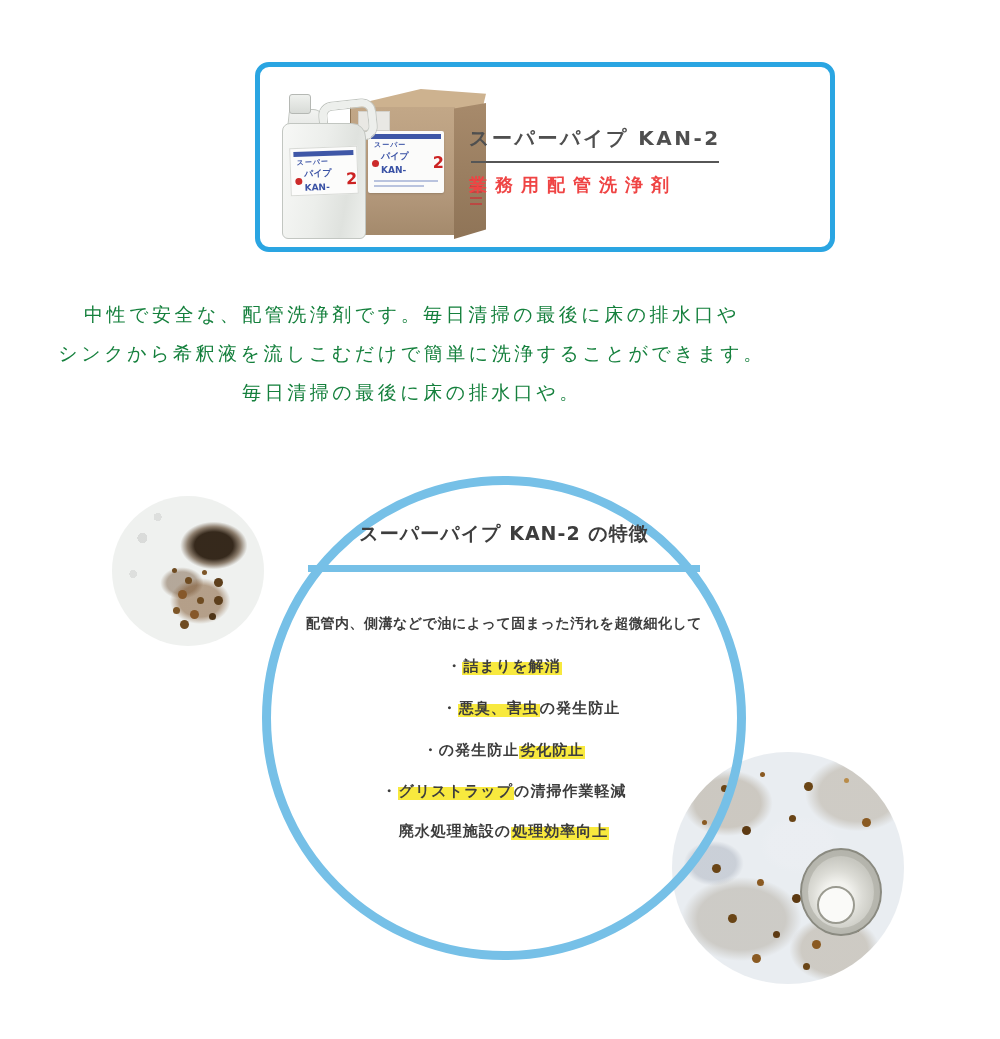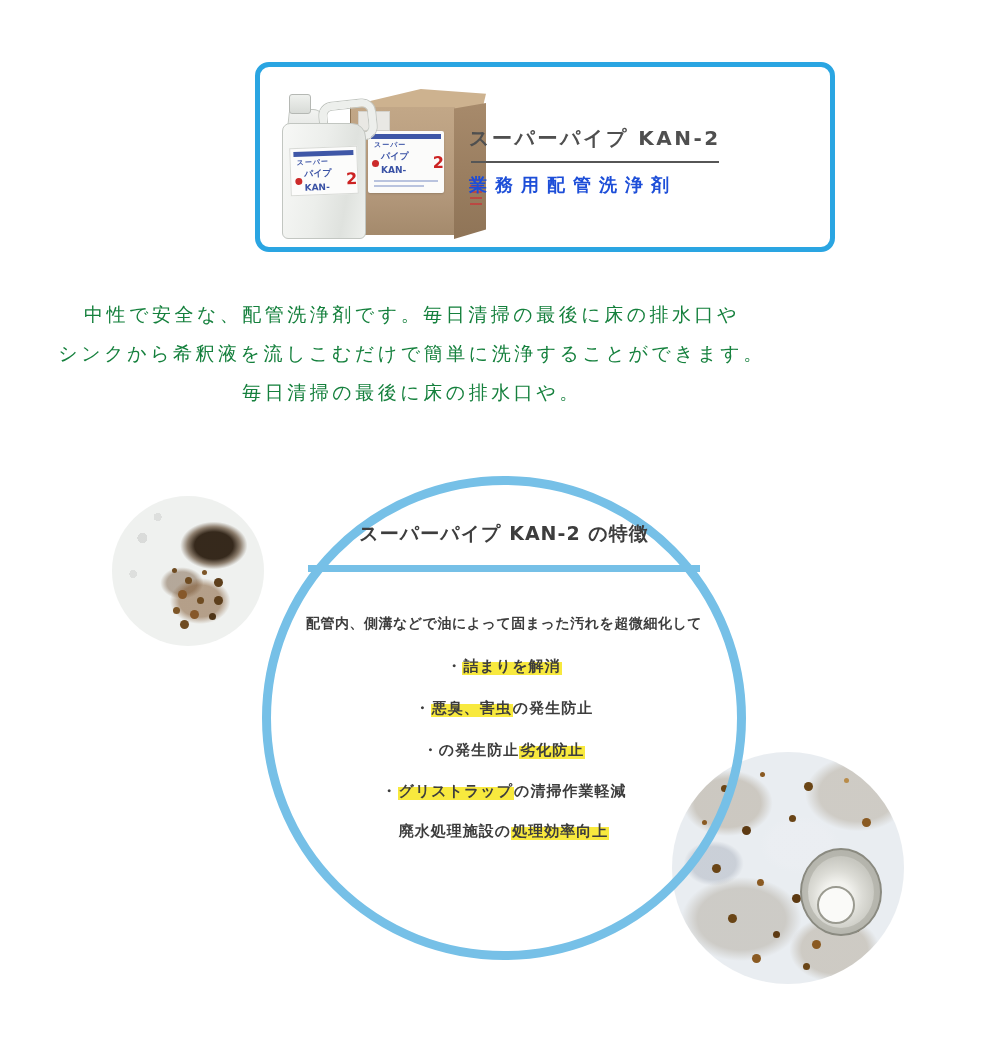--- a/index.html
+++ b/index.html
@@ -49,21 +49,21 @@
            background:linear-gradient(#eff1ee,#d8dbd7);border:1px solid #b5b8b4;border-radius:3px;}
   .jug-handle{position:absolute;left:46px;top:20px;width:42px;height:26px;border:7px solid #edefec;
               border-radius:13px;box-shadow:0 0 0 1px #c2c6c1, inset 0 0 0 1px #c2c6c1;transform:rotate(-6deg);}
   .jug-label{position:absolute;left:16px;top:66px;width:66px;height:46px;background:#fcfcfb;
              border:1px solid #d8dad6;transform:rotate(-2deg);overflow:hidden;}
 
   
   .hero-text{position:absolute;left:209px;top:58px;width:252px;text-align:left;}
   .hero-title{margin:0;font-size:20px;font-weight:bold;color:#4f4f4f;letter-spacing:2.5px;white-space:nowrap;}
   .hero-divider{height:2px;background:#565656;margin:9px 2px 0 2px;}
-  .hero-sub{margin:10px 0 0 0;font-size:18px;font-weight:bold;color:#1d4ed8;letter-spacing:8px;white-space:nowrap;}
+  .hero-sub{margin:10px 0 0 0;font-size:18px;font-weight:bold;color:#ef4444;letter-spacing:8px;white-space:nowrap;}
 
   
   .desc{position:absolute;left:0;top:295px;width:824px;text-align:center;
         font-size:19px;font-weight:500;color:#15803d;letter-spacing:3.5px;line-height:39px;}
 
   
   .micro{border-radius:50%;overflow:hidden;position:absolute;z-index:1;}
   .micro-left{left:112px;top:496px;width:152px;height:150px;background-color:#eff1ef;
     background-image:
       radial-gradient(ellipse 48px 34px at 67% 33%,rgba(38,24,10,.92) 0 40%,rgba(74,48,22,.6) 55%,transparent 70%),
@@ -100,21 +100,21 @@
   .feature-circle{position:absolute;left:262px;top:476px;width:484px;height:484px;box-sizing:border-box;
                   border:9px solid #76c0e7;border-radius:50%;background:transparent;z-index:2;}
   .feature-heading{position:absolute;left:262px;top:521px;width:484px;margin:0;text-align:center;
                    font-size:19px;font-weight:bold;color:#3d3d3d;letter-spacing:1px;z-index:3;}
   .feature-chord{position:absolute;left:308px;top:565px;width:392px;height:7px;background:#76c0e7;z-index:3;}
   .feature-text{position:absolute;left:262px;top:0;width:484px;z-index:3;}
   .feature-intro{position:absolute;left:0;top:615px;width:484px;text-align:center;
                  font-size:14px;font-weight:bold;color:#3d3d3d;letter-spacing:0.5px;}
   .feature-item{position:absolute;left:0;width:484px;text-align:center;
                 font-size:15px;font-weight:bold;color:#3d3d3d;letter-spacing:1px;}
-  .fi1{top:657px;} .fi2{top:699px;} .fi3{top:741px;} .fi4{top:782px;} .fi5{top:822px;}
+  .fi1{top:657px;} .fi2{top:699px;padding-left:27px;} .fi3{top:741px;} .fi4{top:782px;} .fi5{top:822px;}
   .hl{background:linear-gradient(transparent 30%,#f8e93e 30%);padding:0 1px;}
 </style>
 </head>
 <body>
 
 <div class="page">
 
   <section class="hero">
     <div class="photo">
       <div class="box-top"></div>

